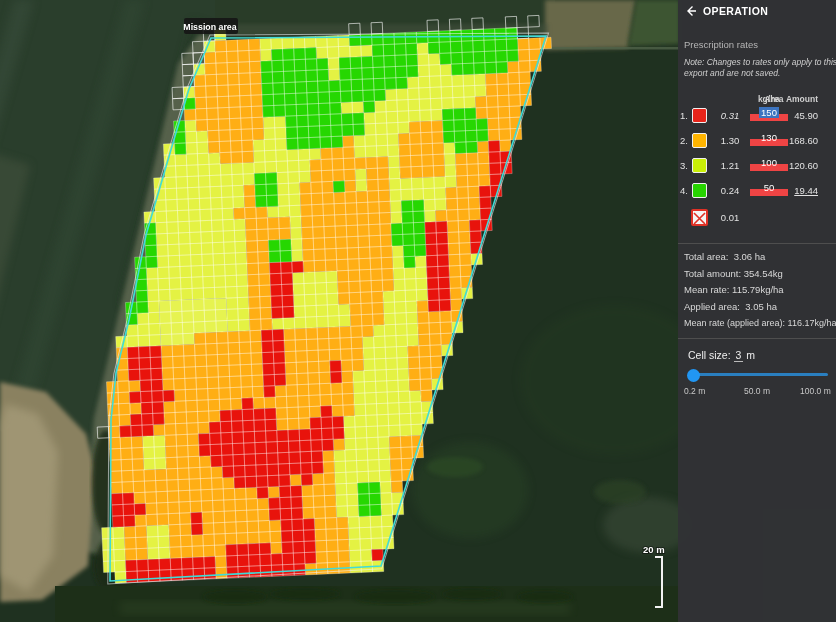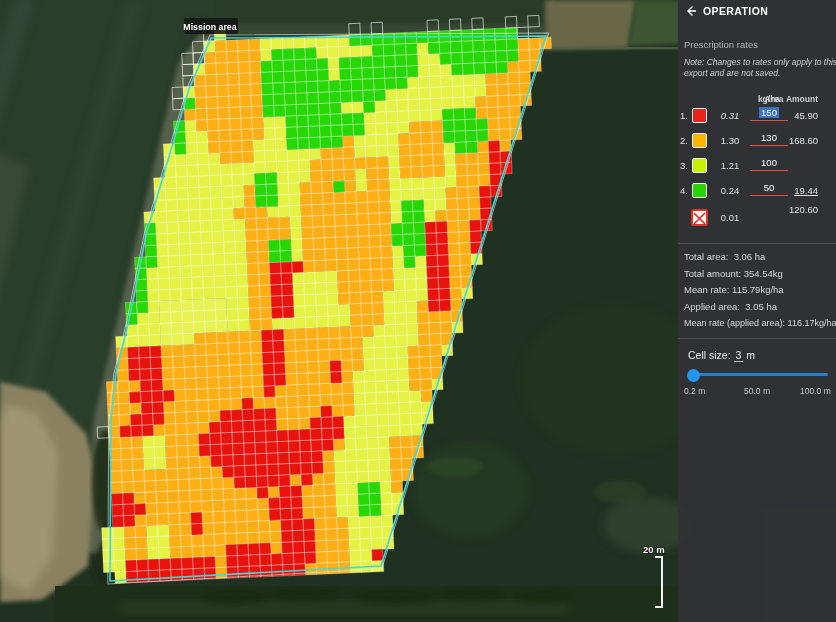--- a/index.html
+++ b/index.html
@@ -4,21 +4,21 @@
 <style>
 * { margin:0; padding:0; box-sizing:border-box; }
 body { font-family:"Liberation Sans", sans-serif; }
 #stage { position:relative; width:836px; height:622px; overflow:hidden; background:#22331d; }
 #sb { position:absolute; left:678px; top:0; width:158px; height:622px; background:rgba(49,50,53,0.97); color:#e0e0e0; }
 .abs { position:absolute; }
 .lbl { font-size:9.5px; color:#d8d8d8; white-space:nowrap; }
 .hdr { font-size:8.5px; font-weight:bold; color:#d0d0d0; }
 .val { font-size:9.5px; color:#e2e2e2; }
 .sw { position:absolute; width:15px; height:15px; border-radius:2px; }
-.inp { position:absolute; width:38px; text-align:center; font-size:9.5px; color:#fff; border-bottom:1px solid #ef4444; height:15px; line-height:14px; }
+.inp { position:absolute; width:38px; text-align:center; font-size:9.5px; color:#fff; border-bottom:7px solid #ef4444; height:15px; line-height:14px; }
 .dv { position:absolute; left:0; width:158px; height:1px; background:#4e4e4e; }
 </style>
 </head>
 <body>
 <div id="stage">
 <svg width="836" height="622" style="position:absolute;left:0;top:0">
 <defs>
 <filter id="b2">
           <feGaussianBlur stdDeviation="2.2"></feGaussianBlur>
         </filter>
@@ -120,21 +120,21 @@
   <div class="abs val" style="left:2px;top:135px;">2.</div>
   <div class="sw" style="left:14px;top:133px;background:#ffb400;border:1px solid #f0f0f0;"></div>
   <div class="abs val" style="left:36px;top:135px;width:32px;text-align:center;">1.30</div>
   <div class="inp" style="left:72px;top:131px;">130</div>
   <div class="abs val" style="left:96px;top:135px;width:44px;text-align:right;">168.60</div>
 
   <div class="abs val" style="left:2px;top:160px;">3.</div>
   <div class="sw" style="left:14px;top:158px;background:#c9ef07;border:1px solid #f0f0f0;"></div>
   <div class="abs val" style="left:36px;top:160px;width:32px;text-align:center;">1.21</div>
   <div class="inp" style="left:72px;top:156px;">100</div>
-  <div class="abs val" style="left:96px;top:160px;width:44px;text-align:right;margin-top:44px;">120.60</div>
+  <div class="abs val" style="left:96px;top:160px;width:44px;text-align:right;">120.60</div>
 
   <div class="abs val" style="left:2px;top:185px;">4.</div>
   <div class="sw" style="left:14px;top:183px;background:#27d400;border:1px solid #f0f0f0;"></div>
   <div class="abs val" style="left:36px;top:185px;width:32px;text-align:center;">0.24</div>
   <div class="inp" style="left:72px;top:181px;">50</div>
   <div class="abs val" style="left:96px;top:185px;width:44px;text-align:right;text-decoration:underline;">19.44</div>
 
   <div class="abs" style="left:13px;top:209px;width:17px;height:17px;background:#f5f5f5;border:2px solid #e03126;border-radius:2px;">
     <svg width="13" height="13" viewBox="0 0 13 13">
           <path d="M1 1 L12 12 M12 1 L1 12" stroke="#e03126" stroke-width="1.6"></path>

